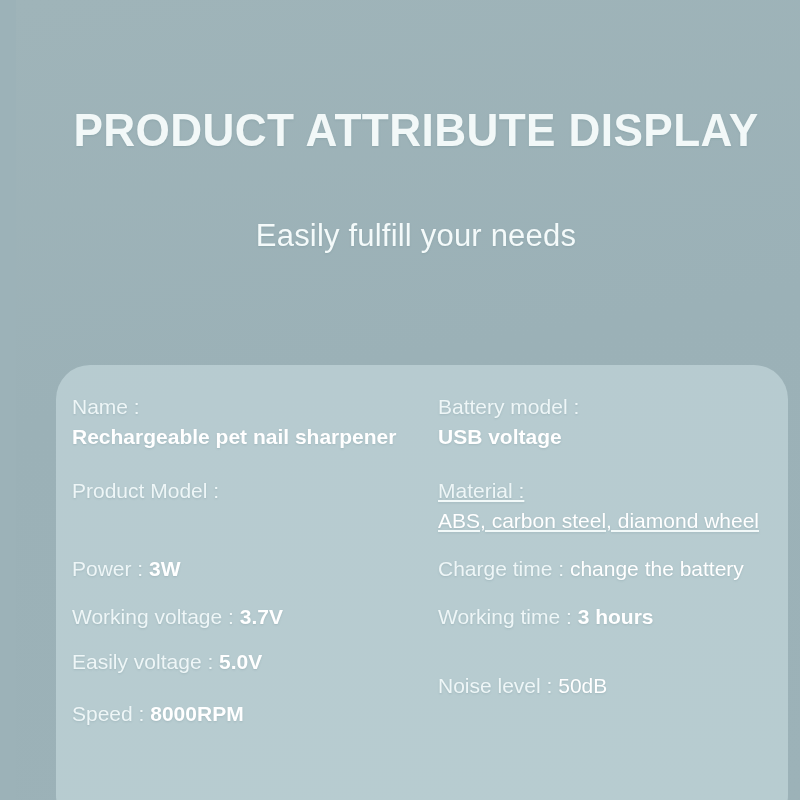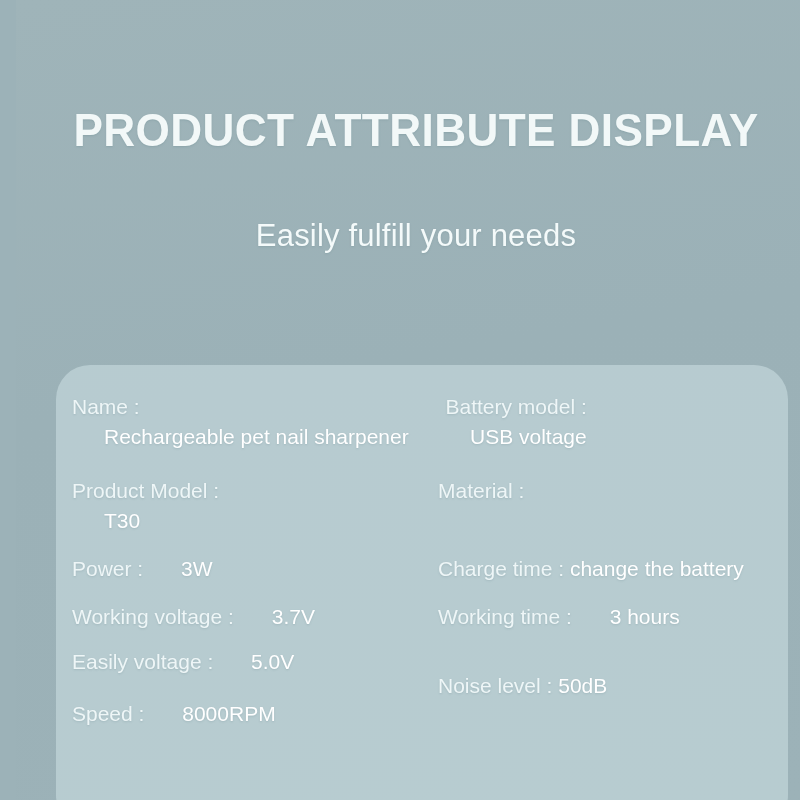--- a/index.html
+++ b/index.html
@@ -85,22 +85,21 @@
     text-shadow: 0 1px 2px rgba(110,140,146,0.28);
   }
   .spec-row .label {
     font-weight: 400;
     color: #eef6f7;
   }
   .spec-row .value {
     color: #ffffff;
   }
   .spec-row .value.bold {
-    font-weight: 400;
-    margin-left: 32px;
+    font-weight: 700;
   }
   .spec-row .value.normal {
     font-weight: 400;
   }
   .spec-row .value.block {
     display: block;
     margin-top: 2px;
   }
 </style>
 </head>
@@ -116,21 +115,20 @@
 
     <div class="spec-col left">
 
       <div class="spec-row" style="top:28px;">
         <span class="label">Name :</span>
         <span class="value bold block">Rechargeable pet nail sharpener</span>
       </div>
 
       <div class="spec-row" style="top:112px;">
         <span class="label">Product Model :</span>
-        <span class="value bold block">T30</span>
       </div>
 
       <div class="spec-row" style="top:190px;">
         <span class="label">Power :</span>
         <span class="value bold">3W</span>
       </div>
 
       <div class="spec-row" style="top:238px;text-align:right;">
         <span class="label">Working voltage :</span>
         <span class="value bold">3.7V</span>
@@ -143,27 +141,28 @@
 
       <div class="spec-row" style="top:335px;">
         <span class="label">Speed :</span>
         <span class="value bold">8000RPM</span>
       </div>
 
     </div>
 
     <div class="spec-col right">
 
-      <div class="spec-row" style="top:28px;text-align:right;">
+      <div class="spec-row" style="top:28px;">
         <span class="label">Battery model :</span>
         <span class="value bold block">USB voltage</span>
       </div>
 
-      <div class="spec-row" style="top:112px;">
+      <div class="spec-row" style="top:112px;text-decoration:underline;">
         <span class="label">Material :</span>
+        <span class="value normal block">ABS, carbon steel, diamond wheel</span>
       </div>
 
       <div class="spec-row" style="top:190px;text-align:right;">
         <span class="label">Charge time :</span>
         <span class="value normal">change the battery</span>
       </div>
 
       <div class="spec-row" style="top:238px;">
         <span class="label">Working time :</span>
         <span class="value bold">3 hours</span>

